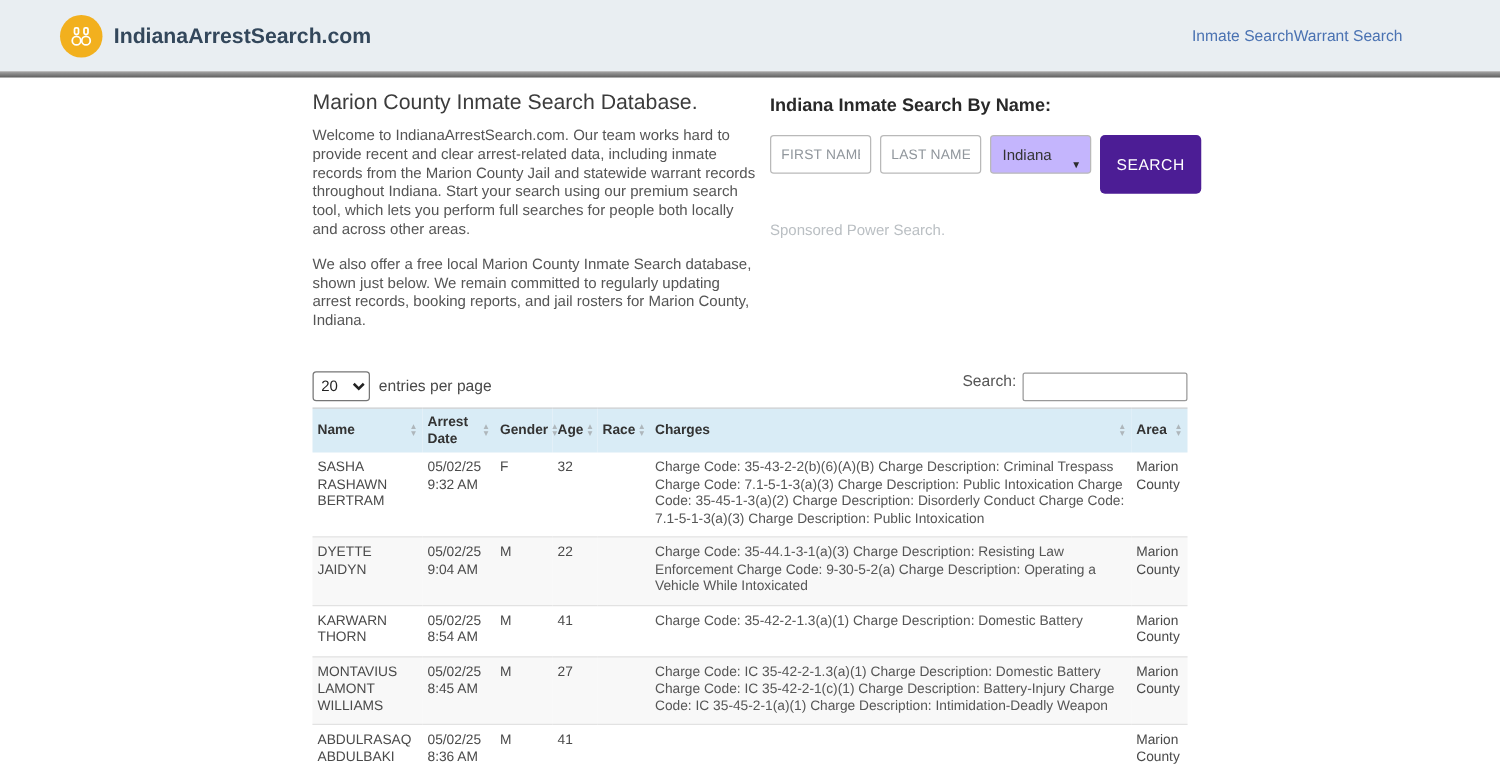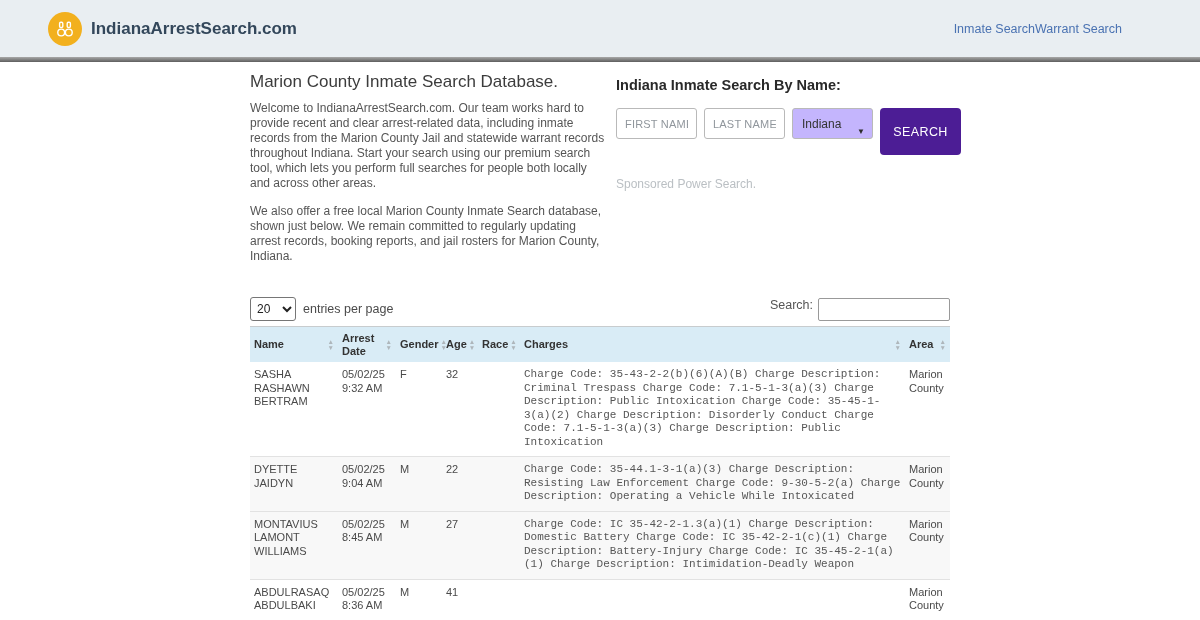--- a/index.html
+++ b/index.html
@@ -93,21 +93,21 @@
   }
   .th-inner { display: flex; justify-content: space-between; align-items: center; }
   .th-label { line-height: 12.5px; }
   .sort-arrows { display: flex; flex-direction: column; color: #aeb6bb; font-size: 6.5px; line-height: 5.5px; flex: 0 0 auto; margin-left: 2px; }
   tbody td {
     font-size: 11px; color: #4a4a4a; padding: 6px 4px 7px;
     vertical-align: top; border-bottom: 1px solid #e2e2e2; line-height: 13.5px;
     word-wrap: break-word;
   }
   tbody tr.striped { background: #f8f8f8; }
-  td.cell-charges { color: #565656; font-family: Liberation Mono, monospace; }
+  td.cell-charges { color: #565656; }
   .col-name    { width: 88px; }
   .col-date    { width: 58px; }
   .col-gender  { width: 46px; }
   .col-age     { width: 36px; }
   .col-race    { width: 42px; }
   .col-charges { width: 385px; }
   .col-area    { width: 45px; }
 </style>
 </head>
 <body>
@@ -254,20 +254,32 @@
           <td class="col-date cell-date">
             <div>05/02/25</div>
             <div>9:04 AM</div>
           </td>
           <td class="col-gender cell-gender">M</td>
           <td class="col-age cell-age">22</td>
           <td class="col-race cell-race"></td>
           <td class="col-charges cell-charges">Charge Code: 35-44.1-3-1(a)(3) Charge Description: Resisting Law Enforcement Charge Code: 9-30-5-2(a) Charge Description: Operating a Vehicle While Intoxicated</td>
           <td class="col-area cell-area">Marion County</td>
         </tr>
+        <tr>
+          <td class="col-name cell-name">KARWARN THORN</td>
+          <td class="col-date cell-date">
+            <div>05/02/25</div>
+            <div>8:54 AM</div>
+          </td>
+          <td class="col-gender cell-gender">M</td>
+          <td class="col-age cell-age">41</td>
+          <td class="col-race cell-race"></td>
+          <td class="col-charges cell-charges">Charge Code: 35-42-2-1.3(a)(1) Charge Description: Domestic Battery</td>
+          <td class="col-area cell-area">Marion County</td>
+        </tr>
         <tr class="striped">
           <td class="col-name cell-name">MONTAVIUS LAMONT WILLIAMS</td>
           <td class="col-date cell-date">
             <div>05/02/25</div>
             <div>8:45 AM</div>
           </td>
           <td class="col-gender cell-gender">M</td>
           <td class="col-age cell-age">27</td>
           <td class="col-race cell-race"></td>
           <td class="col-charges cell-charges">Charge Code: IC 35-42-2-1.3(a)(1) Charge Description: Domestic Battery Charge Code: IC 35-42-2-1(c)(1) Charge Description: Battery-Injury Charge Code: IC 35-45-2-1(a)(1) Charge Description: Intimidation-Deadly Weapon</td>

